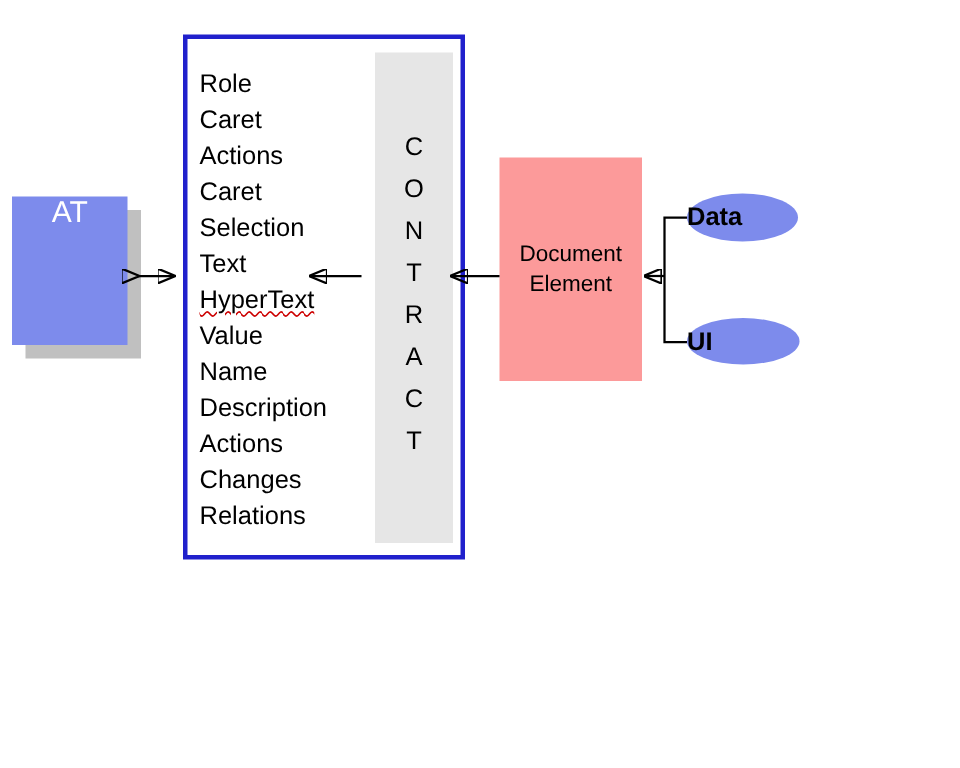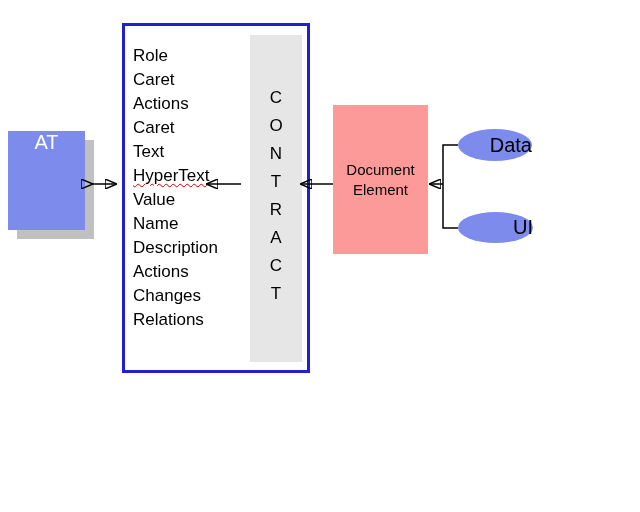--- a/index.html
+++ b/index.html
@@ -31,21 +31,21 @@
                   padding-top:49px;}
   .contract-strip span{display:block;text-align:center;font-size:17px;line-height:28px;}
 
   
   .doc-box{position:absolute;left:333px;top:105px;width:95px;height:149px;background:var(--pink);
            display:flex;align-items:center;justify-content:center;text-align:center;
            font-size:15px;line-height:20px;padding:0 23px;}
 
   
   .ellipse{position:absolute;background:var(--periwinkle);border-radius:50%;
-           display:flex;align-items:center;justify-content:flex-end;font-size:20px;}
+           display:flex;align-items:center;justify-content:flex-start;font-size:17px;font-weight:bold;}
   .ellipse-data{left:458px;top:129px;width:74px;height:32px;}
   .ellipse-ui{left:458px;top:212px;width:75px;height:31px;}
 
   
   .overlay{position:absolute;left:0;top:0;width:640px;height:512px;pointer-events:none;}
   .overlay line,.overlay path{stroke:var(--ink);stroke-width:1.5px;fill:none;}
   .arrowhead{fill:var(--ink);stroke:none;}
 </style>
 </head>
 <body>
@@ -57,20 +57,21 @@
     <span>AT</span>
   </div>
 
   <div class="contract-box"></div>
 
   <div class="contract-list">
     <div>Role</div>
     <div>Caret</div>
     <div>Actions</div>
     <div>Caret</div>
+    <div>Selection</div>
     <div>Text</div>
     <div><span class="squiggle">HyperText</span></div>
     <div>Value</div>
     <div>Name</div>
     <div>Description</div>
     <div>Actions</div>
     <div>Changes</div>
     <div>Relations</div>
   </div>
 

